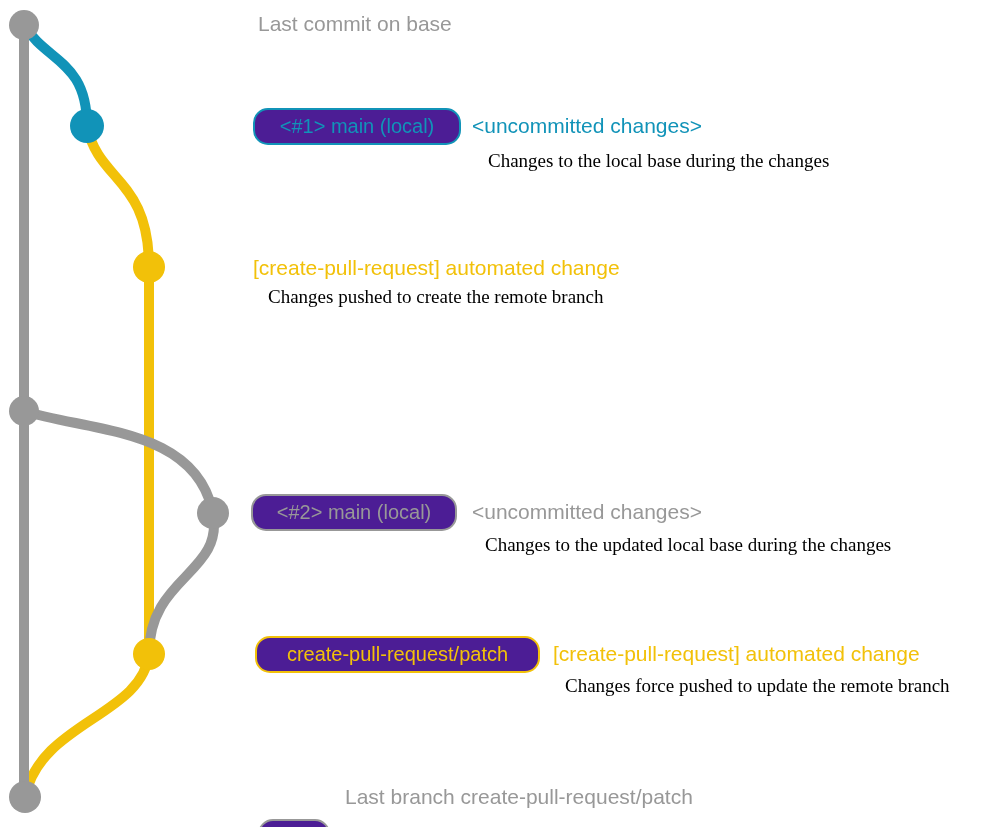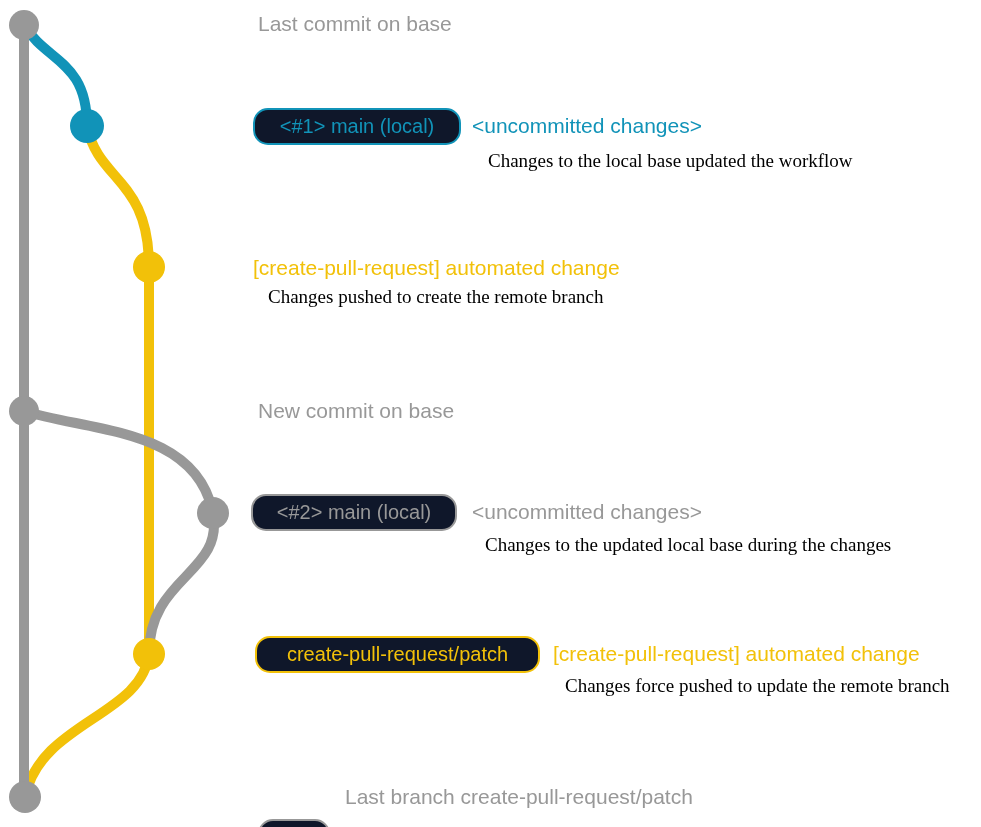--- a/index.html
+++ b/index.html
@@ -22,21 +22,21 @@
   .c-gray{color:var(--c-gray);}
   .c-blue{color:var(--c-blue);}
   .c-yellow{color:var(--c-yellow);}
   .desc{
     font-family:"Liberation Serif",serif;
     font-size:19px;line-height:24px;color:#000000;
   }
   .badge{
     display:flex;align-items:center;justify-content:center;
     box-sizing:border-box;border:2px solid;border-radius:15px;
-    font-size:20px;background:#0f172a;
+    font-size:20px;background:#4c1d95;
   }
   .badge.b-blue{border-color:var(--c-blue);color:var(--c-blue);}
   .badge.b-gray{border-color:var(--c-gray);color:var(--c-gray);}
   .badge.b-yellow{border-color:var(--c-yellow);color:var(--c-yellow);}
 </style>
 </head>
 <body>
 
 <div id="stage">
 
@@ -58,26 +58,25 @@
     <circle class="fl-gray" cx="24" cy="411" r="15"></circle>
     <circle class="fl-gray" cx="213" cy="513" r="16"></circle>
     <circle class="fl-yellow" cx="149" cy="654" r="16"></circle>
     <circle class="fl-gray" cx="25" cy="797" r="16"></circle>
   </svg>
 
   <div class="abs h-sans c-gray" style="left:258px;top:12px;text-align:center;">Last commit on base</div>
 
   <div class="abs badge b-blue" style="left:253px;top:108px;width:208px;height:37px;">&lt;#1&gt; main (local)</div>
   <div class="abs h-sans c-blue" style="left:472px;top:114px;">&lt;uncommitted changes&gt;</div>
-  <div class="abs desc" style="left:488px;top:149px;">Changes to the local base updated the workflow</div>
+  <div class="abs desc" style="left:488px;top:149px;">Changes to the local base during the changes</div>
 
   <div class="abs h-sans c-yellow" style="left:253px;top:256px;">[create-pull-request] automated change</div>
   <div class="abs desc" style="left:268px;top:285px;">Changes pushed to create the remote branch</div>
 
-  <div class="abs h-sans c-gray" style="left:258px;top:399px;">New commit on base</div>
 
   <div class="abs badge b-gray" style="left:251px;top:494px;width:206px;height:37px;">&lt;#2&gt; main (local)</div>
   <div class="abs h-sans c-gray" style="left:472px;top:500px;">&lt;uncommitted changes&gt;</div>
   <div class="abs desc" style="left:485px;top:533px;">Changes to the updated local base during the changes</div>
 
   <div class="abs badge b-yellow" style="left:255px;top:636px;width:285px;height:37px;">create-pull-request/patch</div>
   <div class="abs h-sans c-yellow" style="left:553px;top:642px;">[create-pull-request] automated change</div>
   <div class="abs desc" style="left:565px;top:674px;">Changes force pushed to update the remote branch</div>
 
   <div class="abs badge b-gray" style="left:258px;top:819px;width:72px;height:35px;">main</div>

